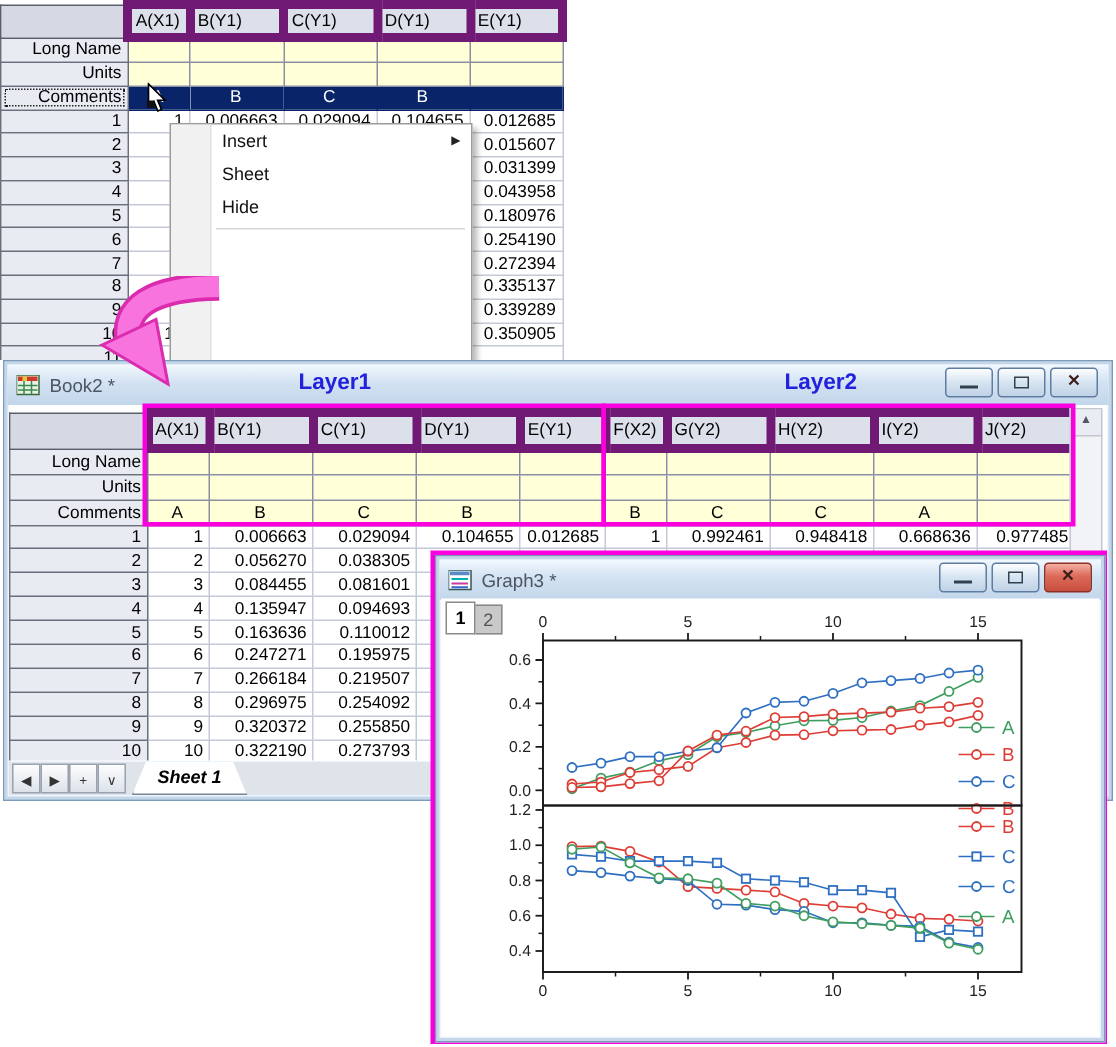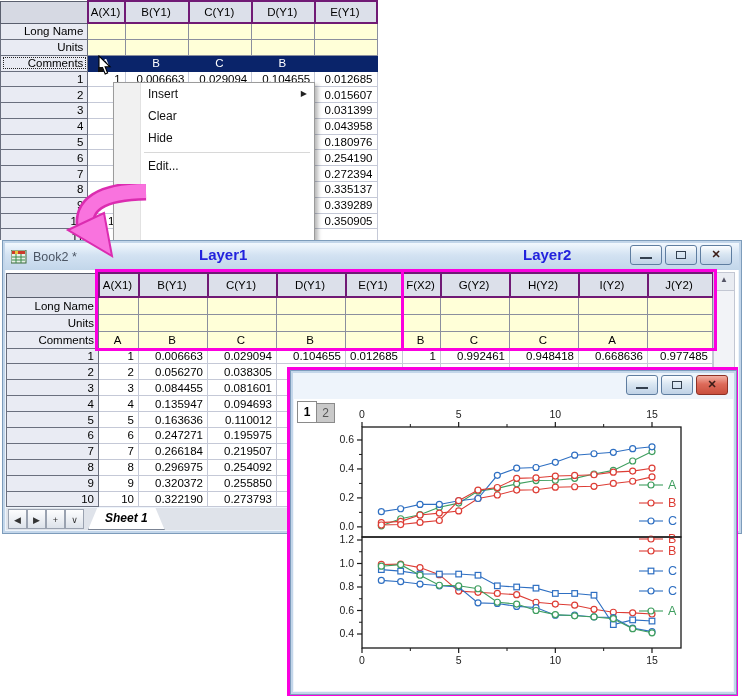--- a/index.html
+++ b/index.html
@@ -3,21 +3,21 @@
 <meta charset="utf-8">
 <style>
   html,body{margin:0;padding:0;background:#fff;}
   body{width:744px;height:698px;position:relative;overflow:hidden;
        font-family:"Liberation Sans",sans-serif;-webkit-font-smoothing:antialiased;}
   .abs{position:absolute;}
 
   
   table.ws{border-collapse:collapse;table-layout:fixed;font-size:11.5px;color:#000;background:#fff;}
   table.ws td,table.ws th{padding:0 4px 0 2px;overflow:hidden;white-space:nowrap;font-weight:normal;}
-  .ws .colhdr{background:#dce0ea;border:2px solid #701a75;text-align:center;}
+  .ws .colhdr{background:#dce0ea;border:6px solid #701a75;text-align:left;}
   .ws .corner{background:#d6d9e3;border:1px solid #5a5f6e;}
   .ws .rowhdr{background:#e9ebf3;border:1px solid #6a6f7e;text-align:right;}
   .ws .lblcell{background:#ffffd8;border:1px solid #8b8f9e;}
   .ws .datacell{background:#fff;border:1px solid #c5c9d7;text-align:right;}
   .ws .selcell{background:#0a246a;color:#fff;text-align:center;border:1px solid #0a246a;}
   .ws .cmt{text-align:center;}
   .ws .selhdr{outline:1px dotted #222;outline-offset:-3px;}
 
   
   #back-sheet{left:0;top:0;width:378px;height:240px;overflow:hidden;z-index:1;}
@@ -210,24 +210,23 @@
           <td class="datacell"></td>
         </tr>
       </tbody>
     </table>
 </div>
 
 <div id="ctx-menu" class="abs">
   <div class="gutter"></div>
   <div id="ctx-menu-items">
       <div class="menu-item"><span>Insert</span><span class="sub-arrow">▶</span></div>
-      <div class="menu-item"><span>Clear</span></div>
+      <div class="menu-item"><span>Sheet</span></div>
       <div class="menu-item"><span>Hide</span></div>
       <div class="menu-sep"></div>
-      <div class="menu-item"><span>Edit...</span></div>
     </div>
 </div>
 
 <div id="book2" class="abs owin">
   <div class="titlebar">
     <svg width="16" height="14" style="margin-left:6px">
       <rect x="0" y="0" width="15" height="13" fill="#e8f0e8" stroke="#3a6a3a"></rect>
       <rect x="1" y="1" width="13" height="3" fill="#cc3a2a"></rect>
       <rect x="4" y="1" width="3" height="3" fill="#e8c53a"></rect>
       <line x1="5" y1="4" x2="5" y2="13" stroke="#3a8a4a"></line>
@@ -467,20 +466,30 @@
   <polygon points="6,46 42,29 50,72" fill="#f973de" stroke="#db2cb0" stroke-width="2"></polygon>
 </svg>
 
 <svg id="cursor" class="abs" width="16" height="22">
   <polygon points="1,1 1,16 4.6,12.6 7.2,19 9.6,18 7.1,11.8 12,11.8" fill="#fff" stroke="#000" stroke-width="1.1"></polygon>
   <rect x="0" y="12" width="5" height="5" fill="#111"></rect>
 </svg>
 
 <div id="graph3-hl" class="abs"></div>
 <div id="graph3" class="abs owin">
+  <div class="titlebar">
+    <svg width="16" height="14" style="margin-left:6px">
+      <rect x="0" y="0" width="15" height="13" fill="#fff" stroke="#355"></rect>
+      <rect x="1" y="1" width="13" height="2.5" fill="#5a8ac8"></rect>
+      <line x1="2" y1="6" x2="13" y2="6" stroke="#00b0b0" stroke-width="1.4"></line>
+      <line x1="2" y1="9" x2="13" y2="9" stroke="#cc3aa0" stroke-width="1.4"></line>
+      <line x1="2" y1="11.5" x2="13" y2="11.5" stroke="#3a66cc" stroke-width="1.4"></line>
+    </svg>
+    <span class="ttl">Graph3 *</span>
+  </div>
   <div class="win-btns" style="right:8px">
     <div class="win-btn glyph-min"></div>
     <div class="win-btn glyph-restore"></div>
     <div class="win-btn close-red glyph-close"></div>
   </div>
   <div class="gcontent">
     <div class="page-tab active">1</div>
     <div class="page-tab inactive">2</div>
     <svg id="plot-svg" width="436" height="282" style="position:absolute;left:2px;top:6px">
         <rect x="66" y="22" width="319" height="110" fill="none" stroke="#1a1a1a" stroke-width="1.3"></rect>

